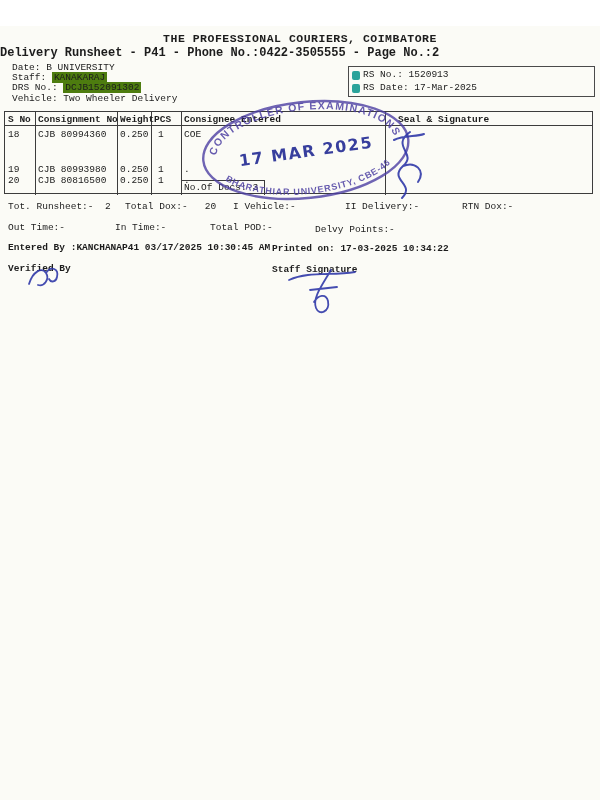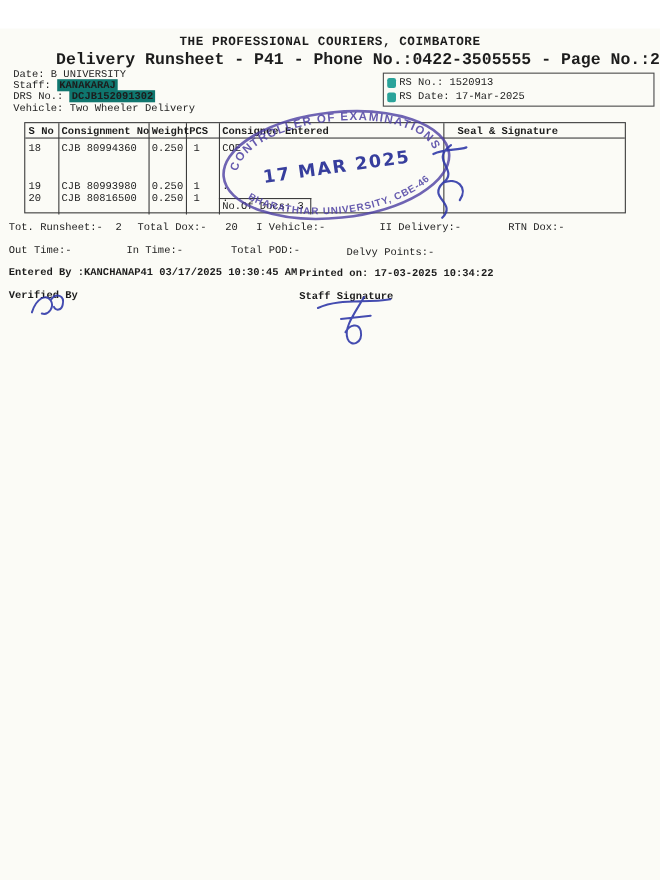--- a/index.html
+++ b/index.html
@@ -7,25 +7,25 @@
   .sheet {
     position:relative; width:600px; height:800px;
     background:#fbfbf6; overflow:hidden;
     font-family:"Liberation Mono", monospace; color:#1c1c1c;
     border-left:2px solid #ececе6;
     margin-top:26px;
   }
   .abs { position:absolute; white-space:pre; font-size:9.5px; line-height:1.2; }
   .b { font-weight:bold; }
   .title { top:6px; left:0; width:100%; text-align:center; font-size:11.5px; letter-spacing:0.5px; }
-  .subtitle { top:20px; left:0; width:100%; text-align:right; font-size:15px; }
-  .hl { background:#0f766e; padding:0 2px;font-weight:bold; }
+  .subtitle { top:20px; left:0; width:100%; text-align:left; font-size:12px; }
+  .hl { background:#4d7c0f; padding:0 2px; }
   .rsbox { position:absolute; left:348px; top:40px; width:247px; height:31px; border:1px solid #4a4a4a; }
   .tealmark { position:absolute; background:#2ba39a; border-radius:2px; }
-  .table { position:absolute; left:22px; top:85px; width:547px; height:83px; border:1px solid #3c3c3c; }
+  .table { position:absolute; left:4px; top:85px; width:589px; height:83px; border:1px solid #3c3c3c; }
   .vline { position:absolute; top:0; width:1px; height:83px; background:#3c3c3c; }
   .hline { position:absolute; left:0; width:100%; height:1px; background:#3c3c3c; }
   .seg { position:absolute; background:#3c3c3c; }
   .cell { position:absolute; white-space:pre; font-size:9.5px; }
   .hdr { font-weight:bold; top:2px; }
   .stamp-svg { position:absolute; left:190px; top:64px; transform:rotate(-6deg); }
   .sig-svg { position:absolute; }
   .artifact { position:absolute; background:#2ba39a; border-radius:3px; }
 </style>
 </head>

